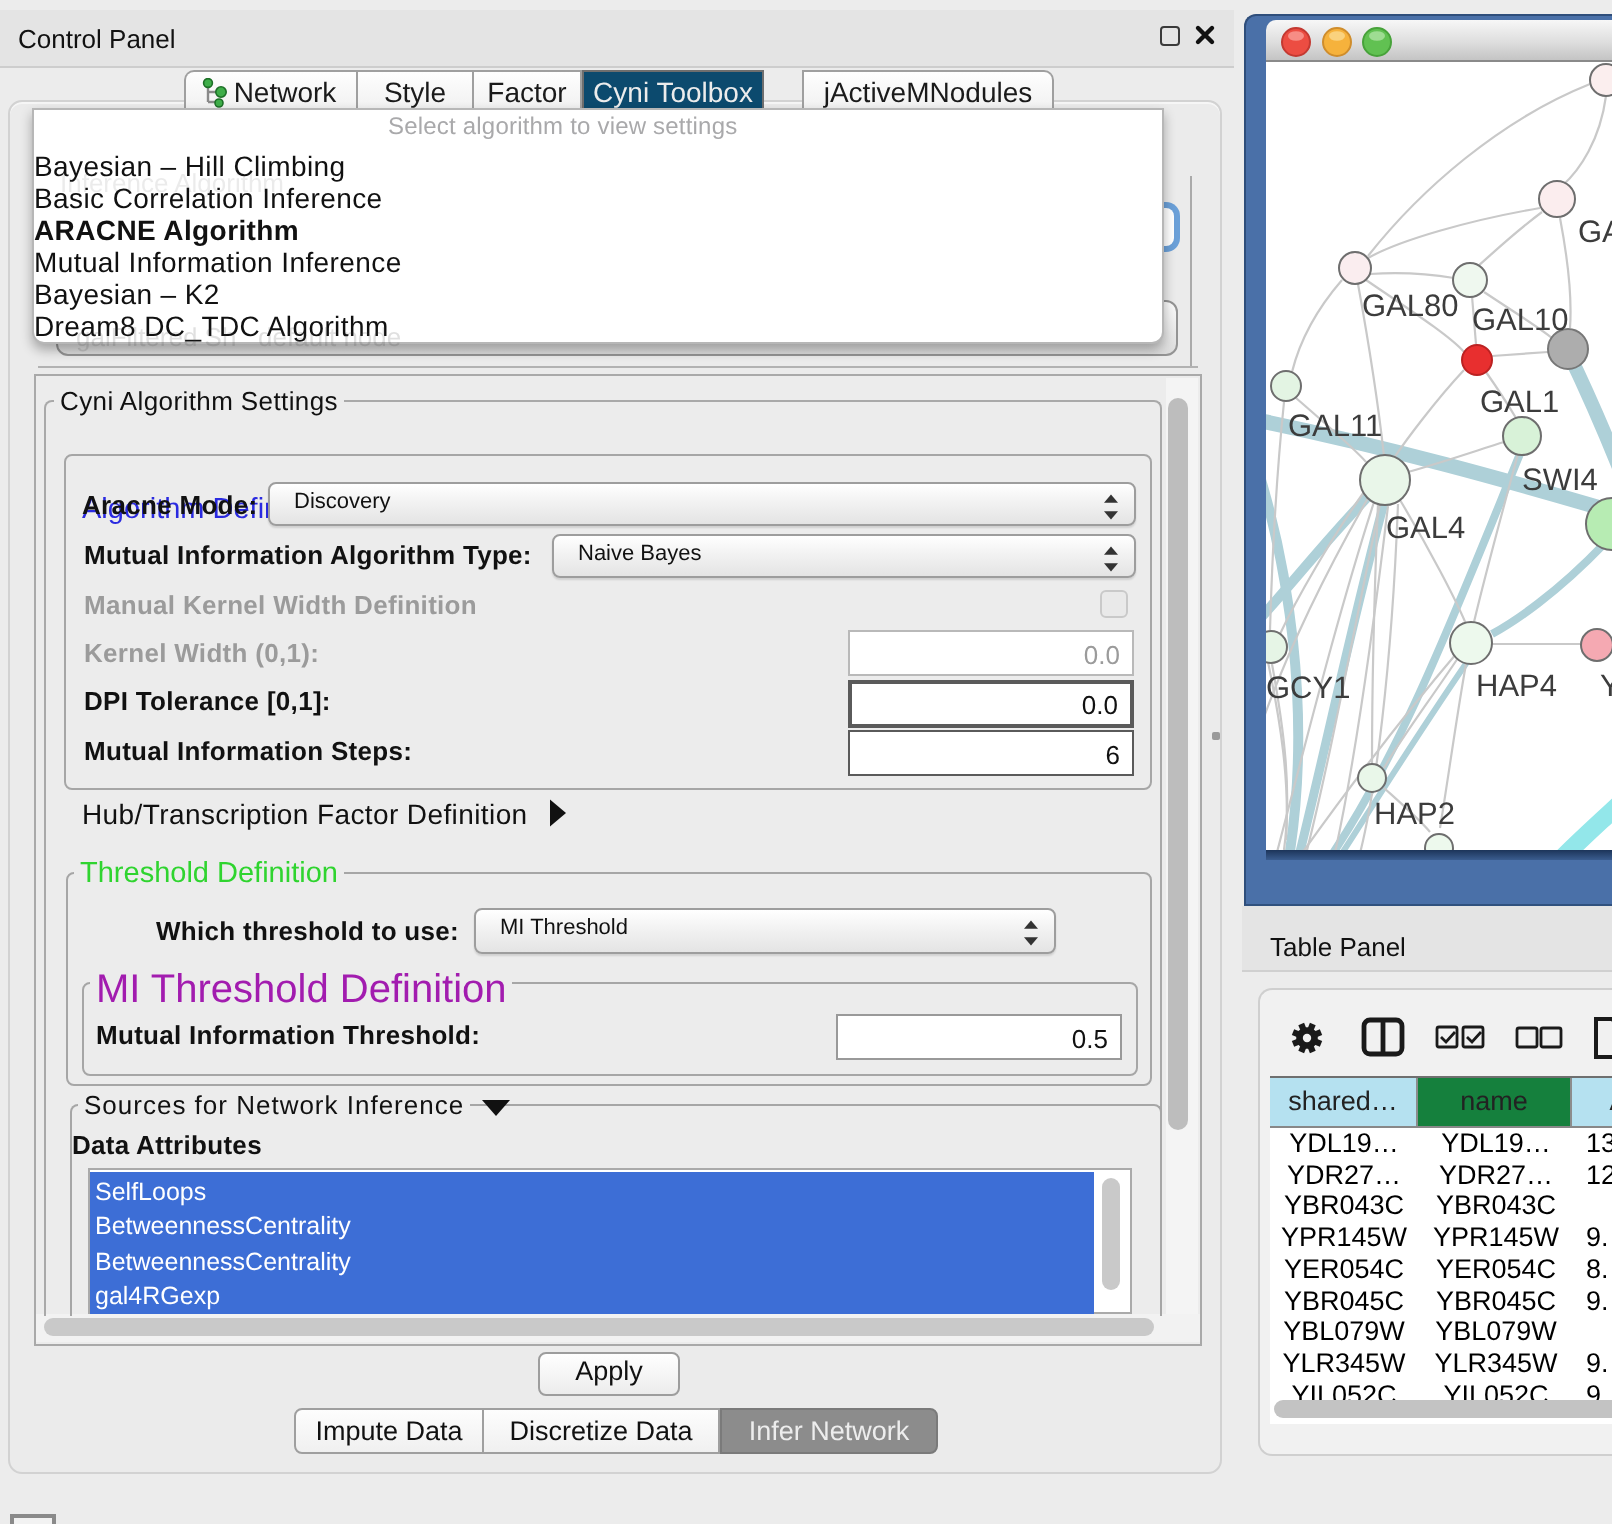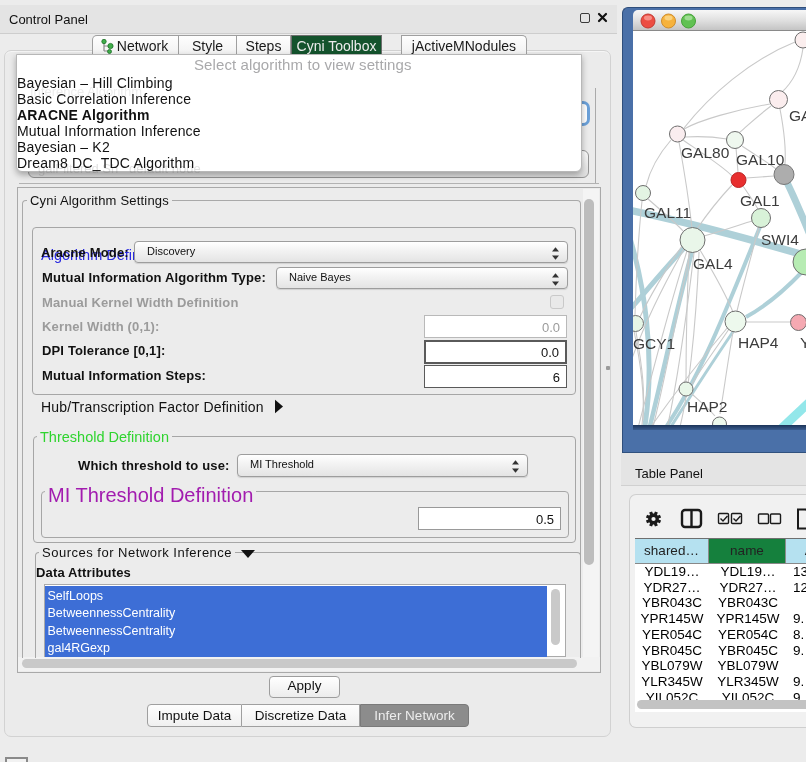--- a/index.html
+++ b/index.html
@@ -43,22 +43,22 @@
 <div class="tab" style="left:92px;width:87px;border-radius:5px 0 0 0;">
   <span style="margin-left:14px;">Network</span>
   <svg class="abs" style="left:8px;top:3px;" width="14" height="15" viewBox="0 0 14 15">
     <path d="M3 3 L3 12 M3 7 L9 7 M3 12 L8 12" stroke="#8a8a8a" stroke-width="1.2" fill="none"></path>
     <circle cx="3" cy="2.5" r="2.2" fill="#3fae49" stroke="#1d7027" stroke-width="0.8"></circle>
     <circle cx="9.5" cy="7" r="2.6" fill="#3fae49" stroke="#1d7027" stroke-width="0.8"></circle>
     <circle cx="8.5" cy="12.5" r="2" fill="#3fae49" stroke="#1d7027" stroke-width="0.8"></circle>
   </svg>
 </div>
 <div class="tab" style="left:179px;width:58px;border-left:none;">Style</div>
-<div class="tab" style="left:237px;width:54px;border-left:none;">Steps</div>
-<div class="tab" style="left:291px;width:91px;background:#14532d;color:#ececec;border-color:#6e6e6e;">Cyni Toolbox</div>
+<div class="tab" style="left:237px;width:54px;border-left:none;">Factor</div>
+<div class="tab" style="left:291px;width:91px;background:#0c4a6e;color:#ececec;border-color:#6e6e6e;">Cyni Toolbox</div>
 <div class="tab" style="left:401px;width:126px;border-radius:0 5px 0 0;">jActiveMNodules</div>
 
 <div class="abs" style="left:576px;top:101px;width:14px;height:25px;border:3px solid #6ba0d8;border-left:none;border-radius:0 7px 7px 0;background:#fff;box-sizing:border-box;"></div>
 <div class="abs" style="left:595px;top:88px;width:1px;height:95px;background:#aaa;"></div>
 <div class="abs" style="left:28px;top:150px;width:561px;height:28px;border:1px solid #949494;border-radius:6px;background:linear-gradient(#fbfbfb,#dcdcdc);box-sizing:border-box;"></div>
 <div class="abs" style="left:19px;top:183px;width:580px;height:1px;background:#b2b2b2;"></div>
 
 <div class="abs" style="left:17px;top:187px;width:584px;height:486px;background:#ececec;border:1px solid #a9a9a9;box-sizing:border-box;"></div>
 
 <div class="abs" style="left:583px;top:189px;width:16px;height:468px;background:#f4f4f4;"></div>
@@ -122,20 +122,21 @@
   <span class="ct">MI Threshold</span>
   <svg width="9" height="15" viewBox="0 0 9 15">
         <path d="M4.5 1.2 L8 5.4 H1 Z" fill="#333"></path>
         <path d="M4.5 13.8 L1 9.6 H8 Z" fill="#333"></path>
       </svg>
 </div>
 
 <div class="group" style="left:41px;top:491px;width:526px;height:45px;"></div>
 <div class="gtitle" style="left:45px;top:484px;color:#a21caf;font-size:20px;">MI Threshold Definition</div>
 
+<div class="lbl b" style="left:48px;top:510px;">Mutual Information Threshold:</div>
 <div class="field" style="left:418px;top:507px;width:143px;height:23px;box-sizing:border-box;">
       <span style="top:4px;">0.5</span>
     </div>
 
 <div class="group" style="left:35px;top:552px;width:544px;height:105px;border-bottom:none;border-radius:4px 4px 0 0;"></div>
 <div class="gtitle r14" style="left:39px;top:545px;color:#111;letter-spacing:0.5px;">Sources for Network Inference</div>
 <svg class="abs" style="left:240px;top:549px;" width="16" height="10" viewBox="0 0 16 10">
       <path d="M1 1 L15 1 L8 9 Z" fill="#111"></path>
     </svg>
 
@@ -153,21 +154,21 @@
 
 <div class="abs" style="left:147px;top:704px;width:95px;height:23px;background:linear-gradient(#fdfdfd,#f0f0f0);border:1px solid #9f9f9f;border-radius:4px 0 0 4px;box-sizing:border-box;font-size:13.5px;text-align:center;line-height:22px;color:#111;">Impute Data</div>
 <div class="abs" style="left:242px;top:704px;width:118px;height:23px;background:linear-gradient(#fdfdfd,#f0f0f0);border:1px solid #9f9f9f;border-left:none;box-sizing:border-box;font-size:13.5px;text-align:center;line-height:22px;color:#111;">Discretize Data</div>
 <div class="abs" style="left:360px;top:704px;width:109px;height:23px;background:#8c8c8c;border:1px solid #7a7a7a;border-radius:0 4px 4px 0;box-sizing:border-box;font-size:13.5px;text-align:center;line-height:22px;color:#ededed;">Infer Network</div>
 
 <div class="abs" style="left:5px;top:757px;width:19px;height:14px;border:2px solid #8a8a8a;background:#f2f2f2;"></div>
 
 <div class="abs" style="left:606px;top:366px;width:4px;height:4px;background:#9a9a9a;border-radius:1px;"></div>
 
 <div class="abs" style="left:16px;top:54px;width:564px;height:116px;background:#fff;border:1px solid #b7b7b7;border-radius:0 0 6px 6px;box-shadow:0 3px 6px rgba(0,0,0,0.3);"></div>
-<div class="lbl" style="left:194px;top:56px;color:#a9a9ab;font-size:15px;letter-spacing:0.1px;">Select algorithm to view settings</div>
+<div class="lbl" style="left:194px;top:56px;color:#a9a9ab;font-size:12px;letter-spacing:0.1px;">Select algorithm to view settings</div>
 <div class="lbl r14" style="left:17px;top:75px;">Bayesian – Hill Climbing</div>
 <div class="lbl r14" style="left:17px;top:91px;">Basic Correlation Inference</div>
 <div class="lbl b r14" style="left:17px;top:107px;">ARACNE Algorithm</div>
 <div class="lbl r14" style="left:17px;top:123px;">Mutual Information Inference</div>
 <div class="lbl r14" style="left:17px;top:139px;">Bayesian – K2</div>
 <div class="lbl r14" style="left:17px;top:155px;">Dream8 DC_TDC Algorithm</div>
 <div class="lbl" style="left:30px;top:84px;color:rgba(60,60,60,0.10);">Inference Algorithm</div>
 <div class="lbl" style="left:38px;top:161px;color:rgba(60,60,60,0.16);">galFiltered Sh&nbsp;&nbsp;&nbsp;default node</div>
 
 <div class="abs" style="left:620px;top:0;width:186px;height:762px;background:#ececec;"></div>

